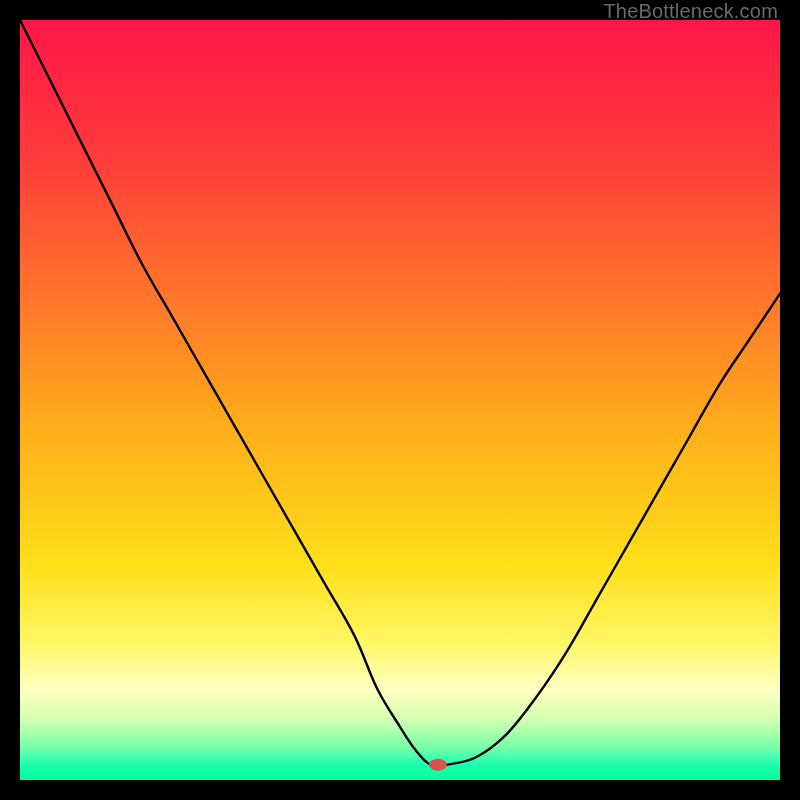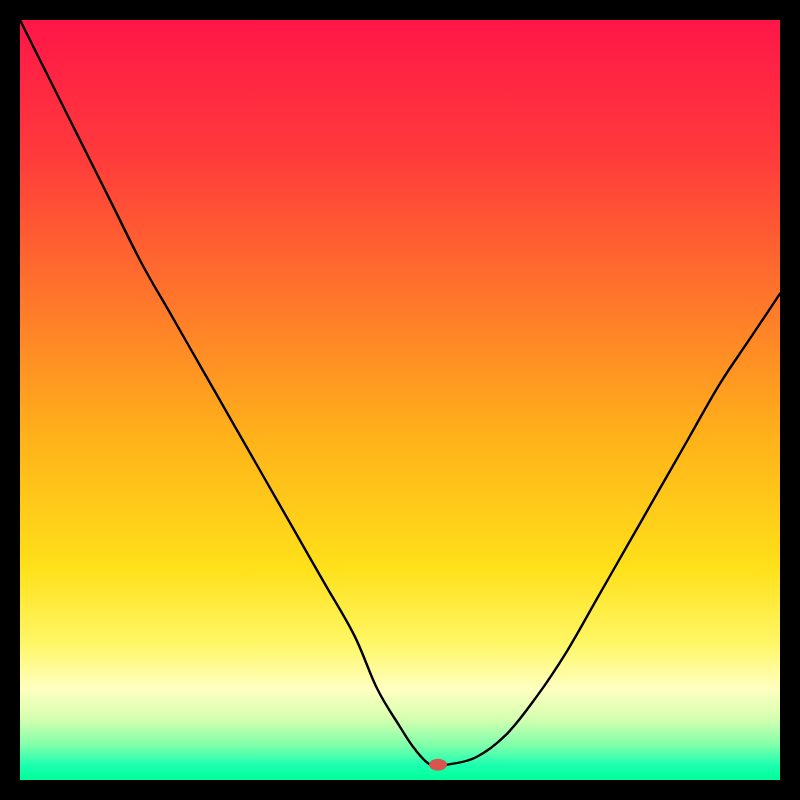--- a/index.html
+++ b/index.html
@@ -34,20 +34,21 @@
     font-weight: 500;
     letter-spacing: 0.2px;
     z-index: 5;
   }
   svg { display: block; }
 </style>
 </head>
 <body>
 
 <div class="frame">
+  <div class="watermark">TheBottleneck.com</div>
   <div class="plot-area">
     <svg id="chart-svg" width="760" height="760" viewBox="0 0 760 760" preserveAspectRatio="none">
         <defs>
           <linearGradient id="bg-grad" x1="0" y1="0" x2="0" y2="1">
             <stop offset="0%" stop-color="#ff1648"></stop>
             <stop offset="18%" stop-color="#ff3b3b"></stop>
             <stop offset="38%" stop-color="#ff7a2a"></stop>
             <stop offset="55.00000000000001%" stop-color="#ffb21a"></stop>
             <stop offset="72%" stop-color="#ffe01a"></stop>
             <stop offset="82%" stop-color="#fff766"></stop>

